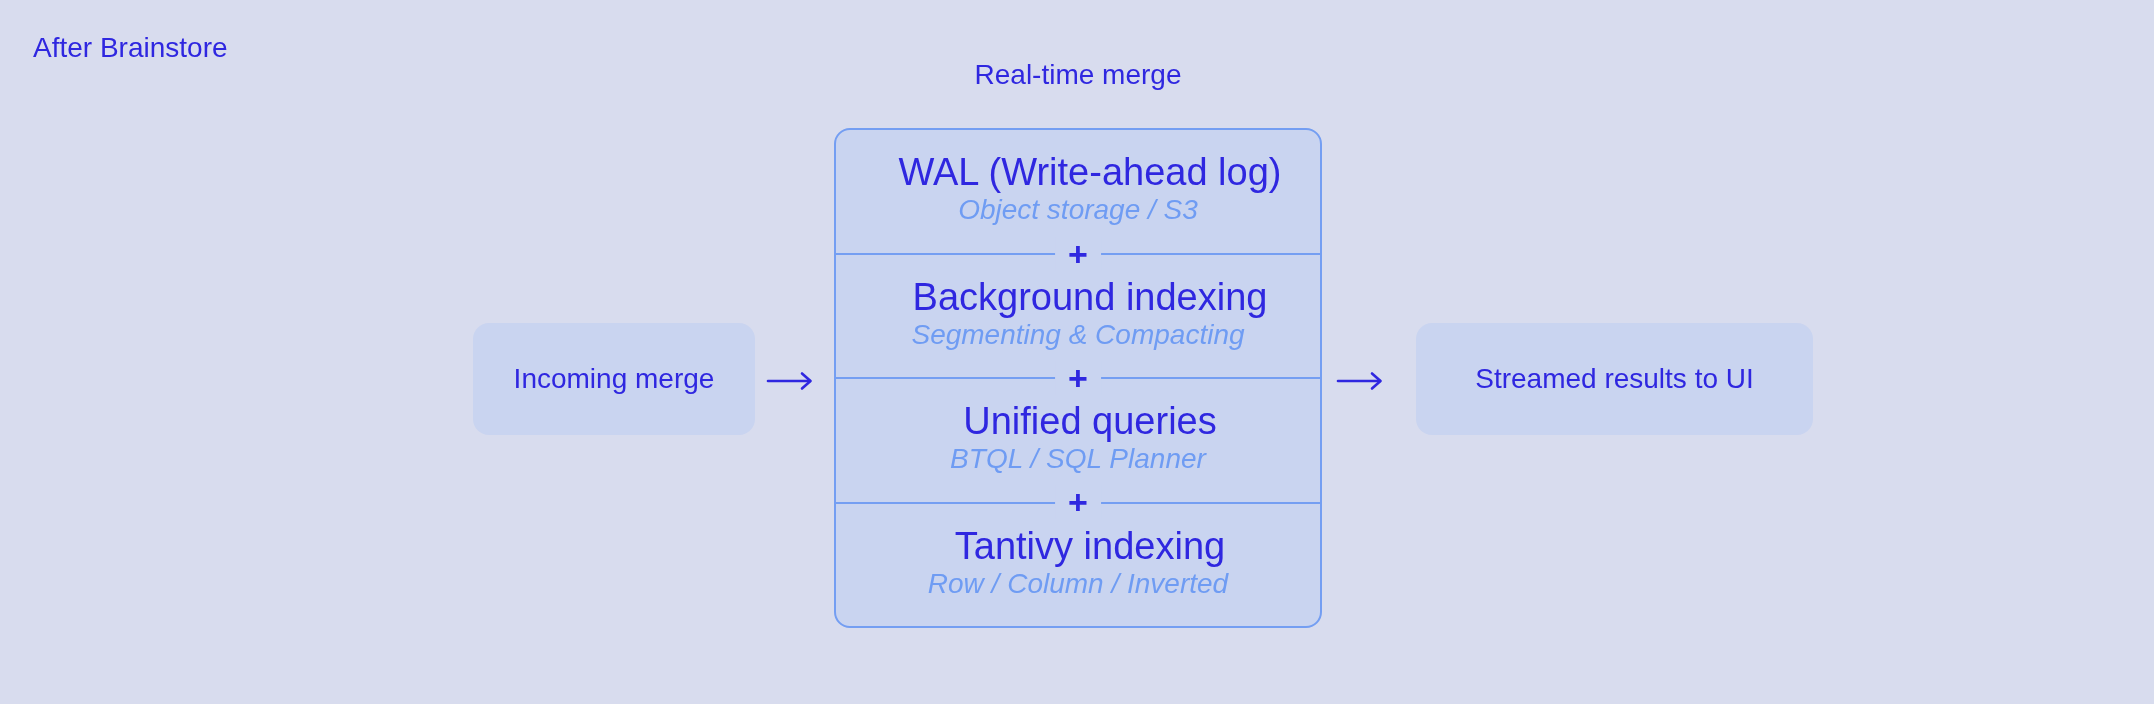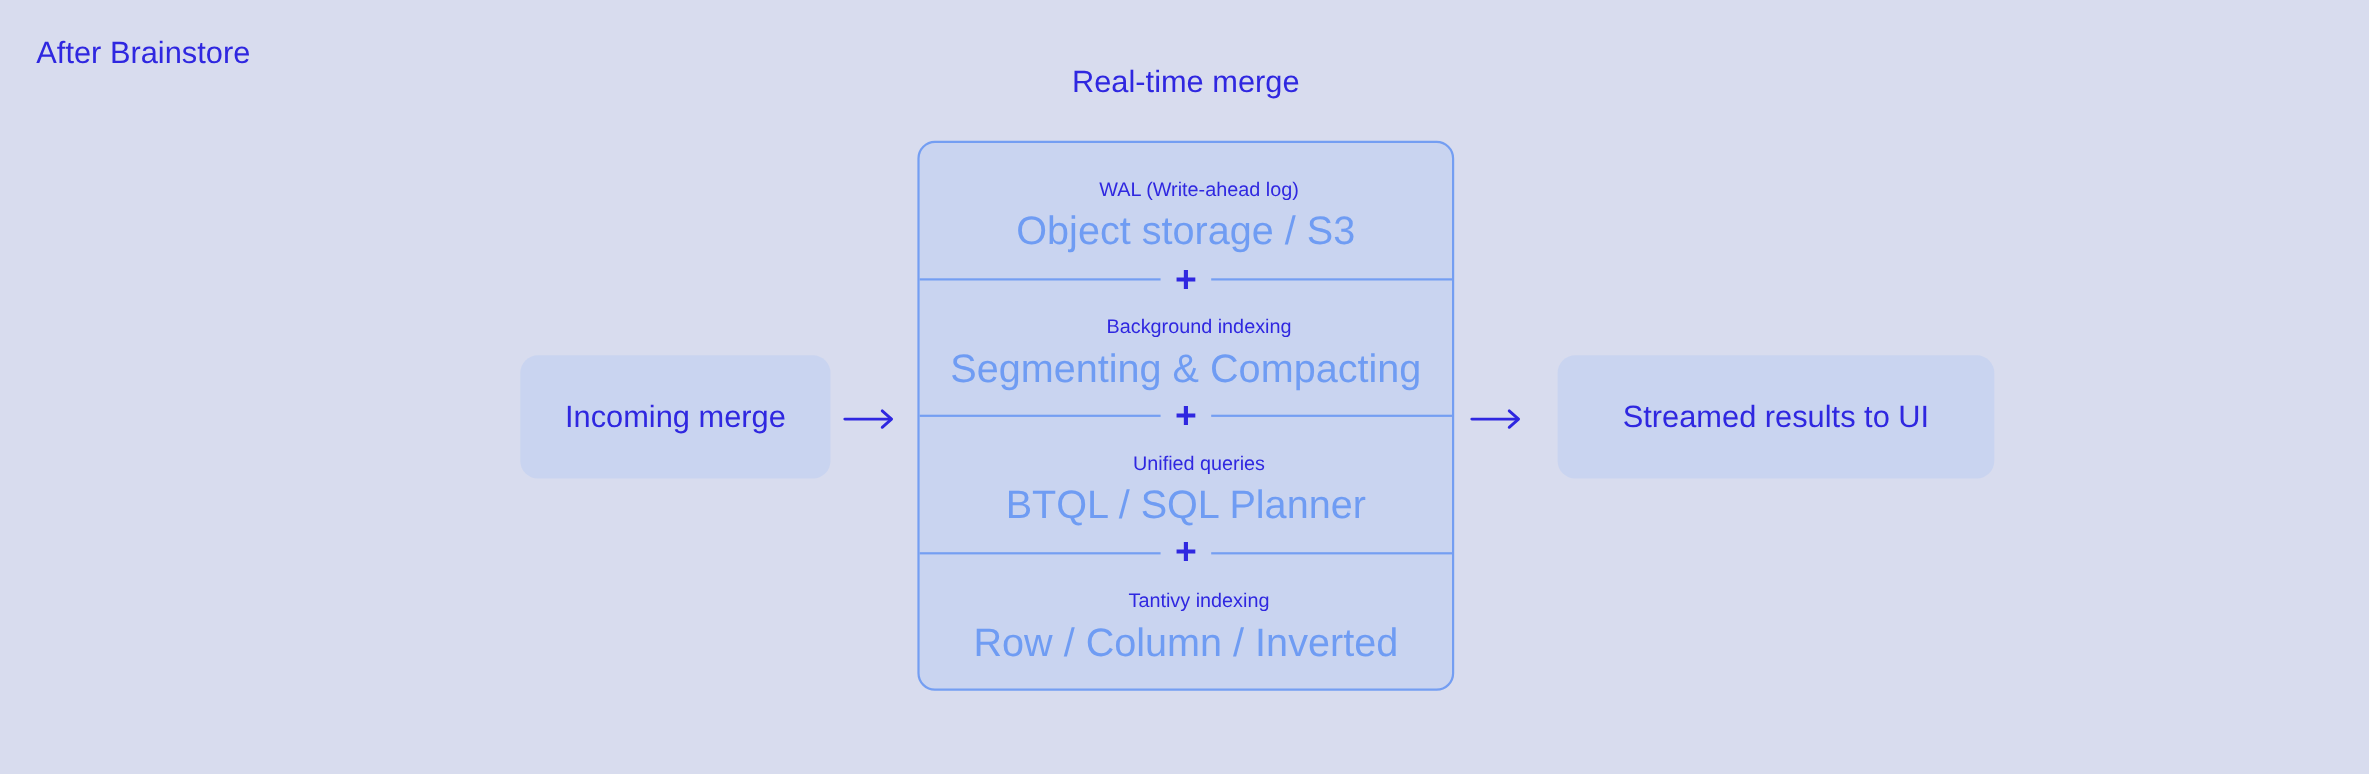--- a/index.html
+++ b/index.html
@@ -59,31 +59,32 @@
     display: flex;
     flex-direction: column;
     align-items: center;
     justify-content: center;
     gap: 4px;
   }
   .merge-section + .merge-section {
     border-top: 2px solid var(--box-border);
   }
   .section-title {
-    font-size: 18px;
+    font-size: 38px;
     line-height: 34px;
     color: var(--text-primary);
     white-space: nowrap;
     margin-left: 24px;
   }
   .section-subtitle {
-    font-size: 36px;
+    font-size: 28px;
     line-height: 34px;
     color: var(--text-secondary);
     white-space: nowrap;
+    font-style: italic;
   }
   .plus-separator {
     position: absolute;
     left: 50%;
     transform: translate(-50%, -50%);
     background: var(--box-fill);
     padding: 0 13px;
     font-size: 34px;
     font-weight: 600;
     line-height: 1;

